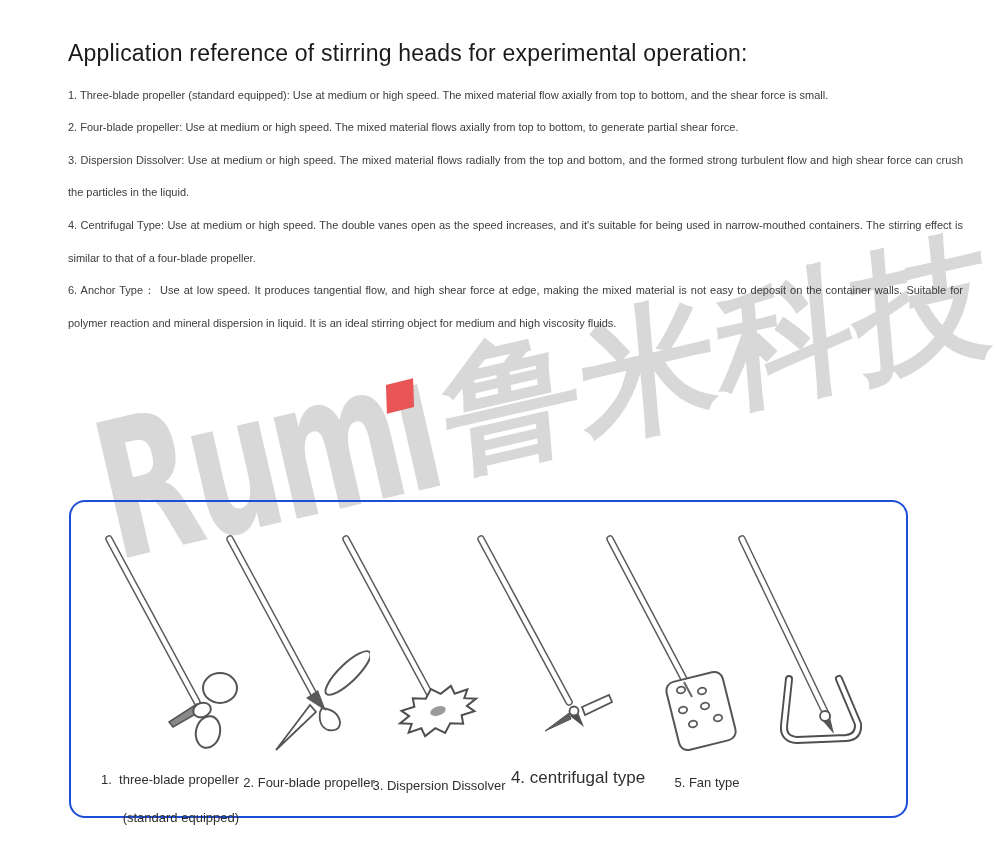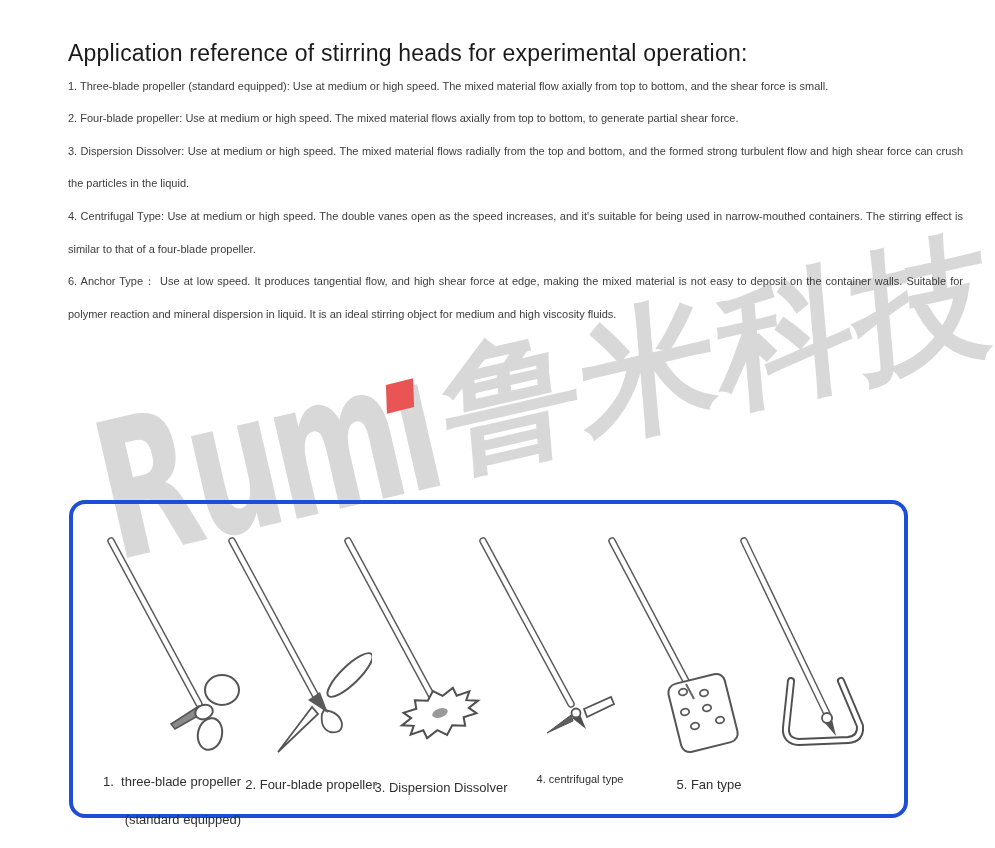--- a/index.html
+++ b/index.html
@@ -26,41 +26,41 @@
   }
   .wm-dot {
     position:absolute; left:386px; top:382px; width:28px; height:28px;
     background:#e95454; transform:rotate(-14deg) skewX(-12deg); z-index:0;
   }
 
   
   .content { position:relative; z-index:1; padding:40px 32px 0 68px; }
   .doc-title {
     font-size:23px; font-weight:400; color:#1a1a1a; line-height:1.2;
-    margin-bottom:2px; letter-spacing:.2px;
+    margin-bottom:11px; letter-spacing:.2px;
   }
   .body-text { width:895px; }
   .body-text p {
     font-size:11px; color:#3c3c3c; line-height:32.6px;
     text-align:justify; text-align-last:left;
   }
 
   
   .figure-box {
     position:absolute; left:69px; top:500px; width:839px; height:318px;
-    border:4px solid #1d4ed8; border-radius:16px; background:transparent;
+    border:2px solid #1d4ed8; border-radius:16px; background:transparent;
     z-index:1;
   }
   .fig { position:absolute; top:28px; width:170px; height:240px; }
   .fig svg { display:block; width:170px; height:240px; }
   .fig-label {
     position:absolute; width:200px; text-align:center; color:#2f2f2f;
     font-size:13px; line-height:19px; white-space:pre-wrap;
   }
-  .fig-label.big { font-size:11px; }
+  .fig-label.big { font-size:17px; }
 </style>
 </head>
 <body>
 
 <div class="page">
 
   <div class="watermark">
     <span class="wm-latin">Rumı</span>
     <span class="wm-cjk">鲁米科技</span>
   </div>

